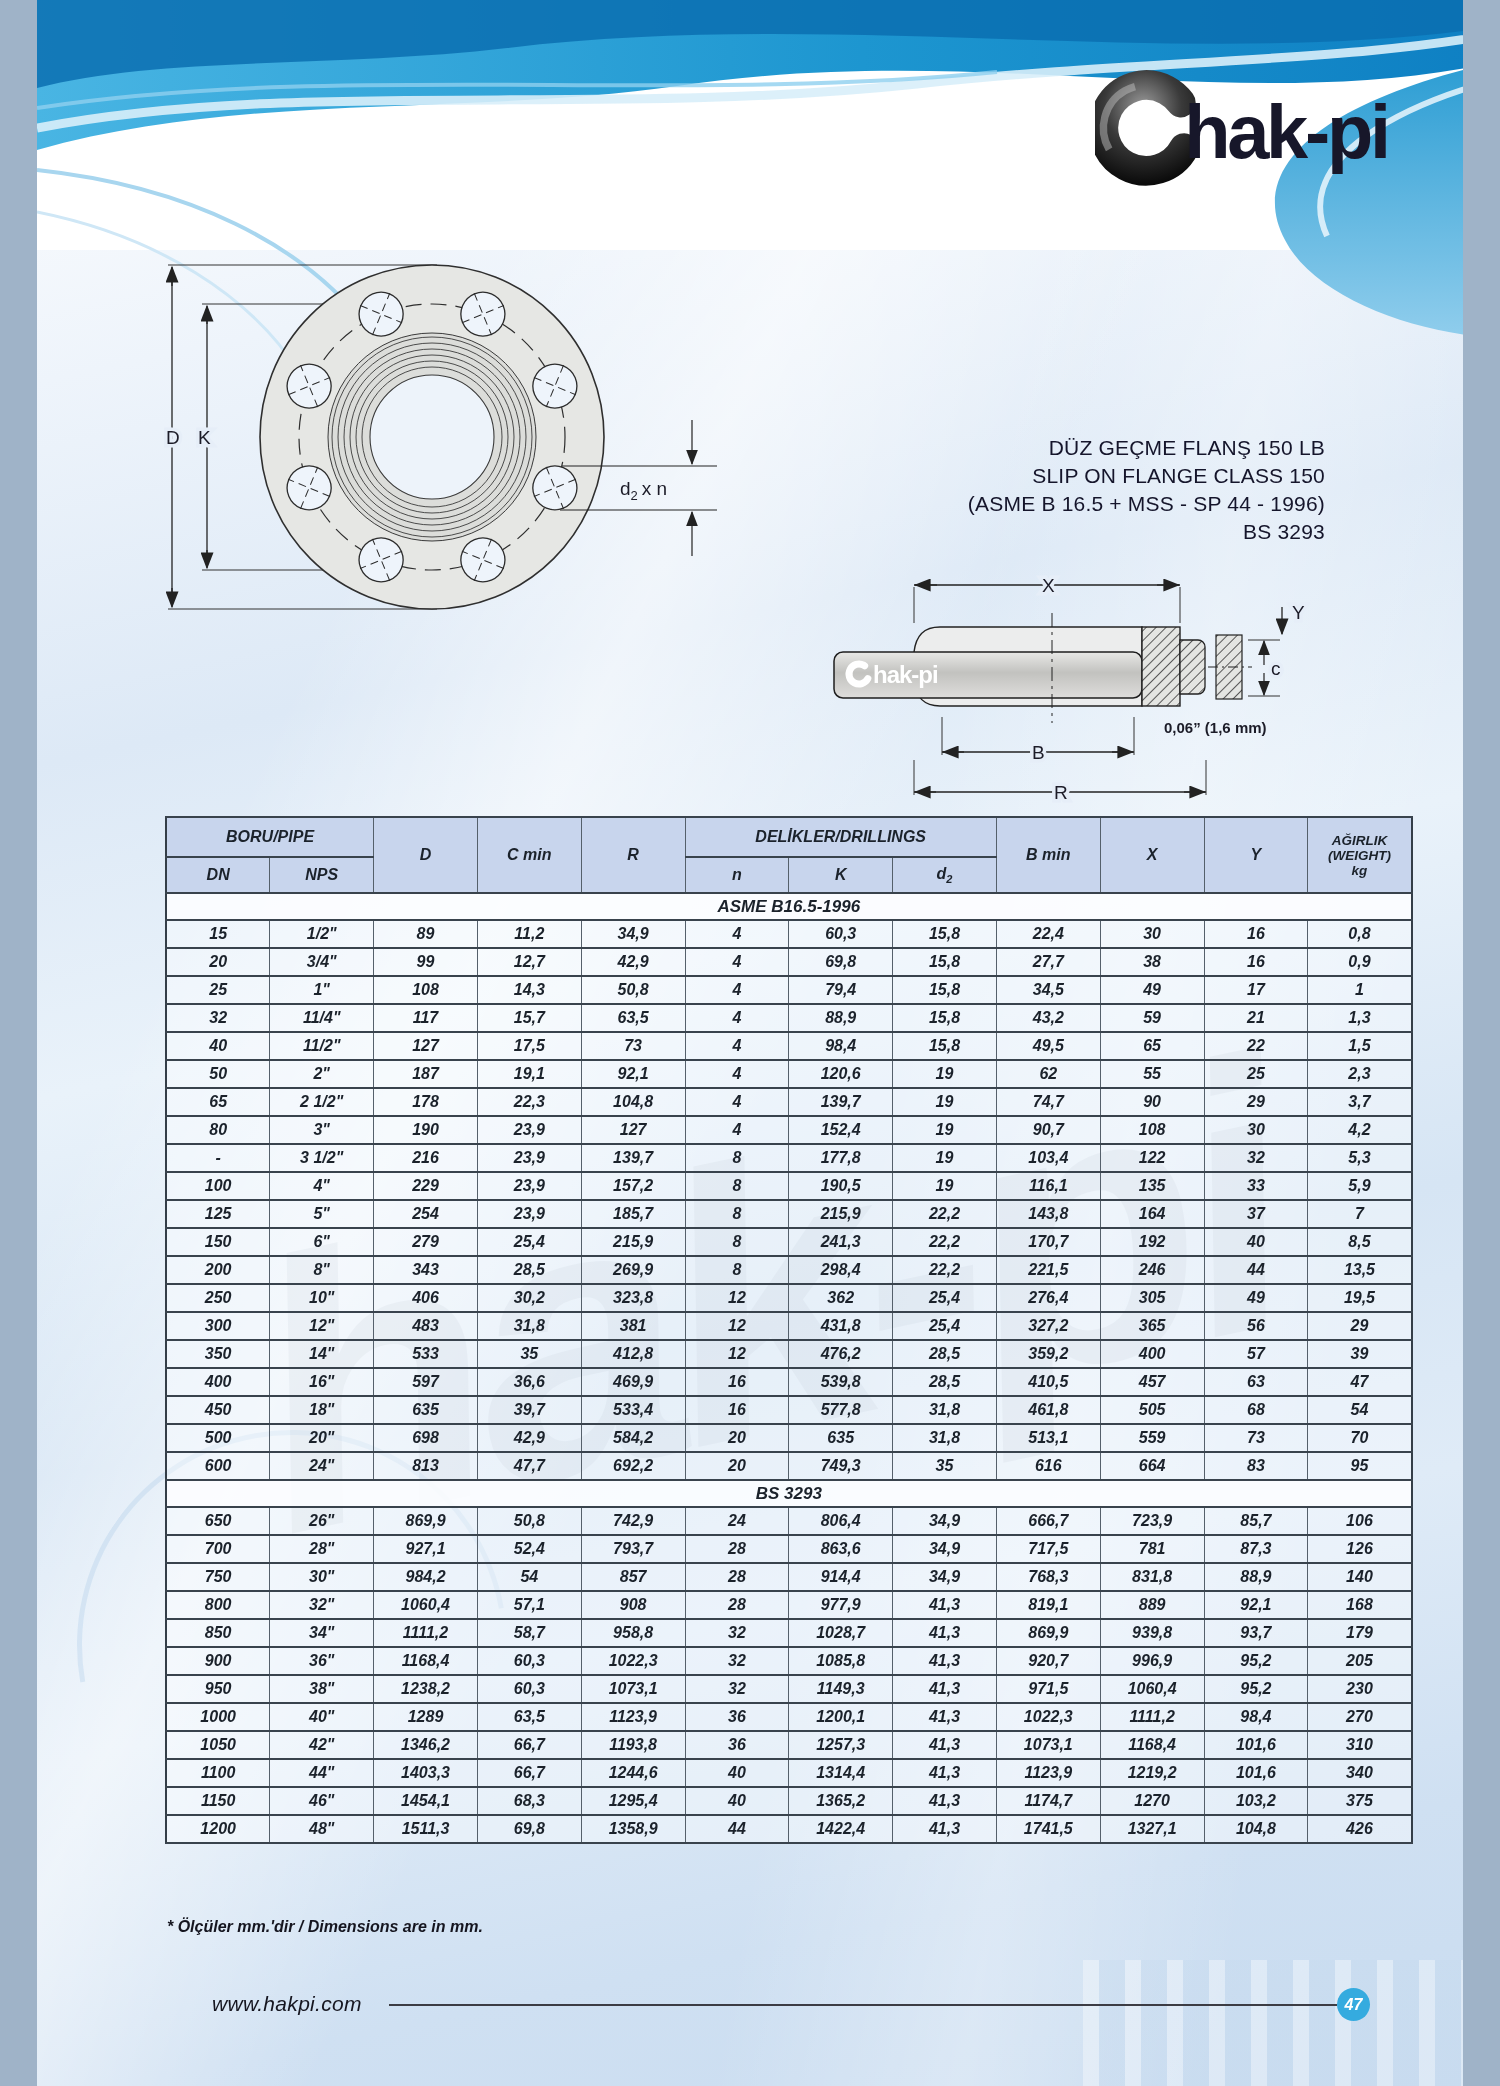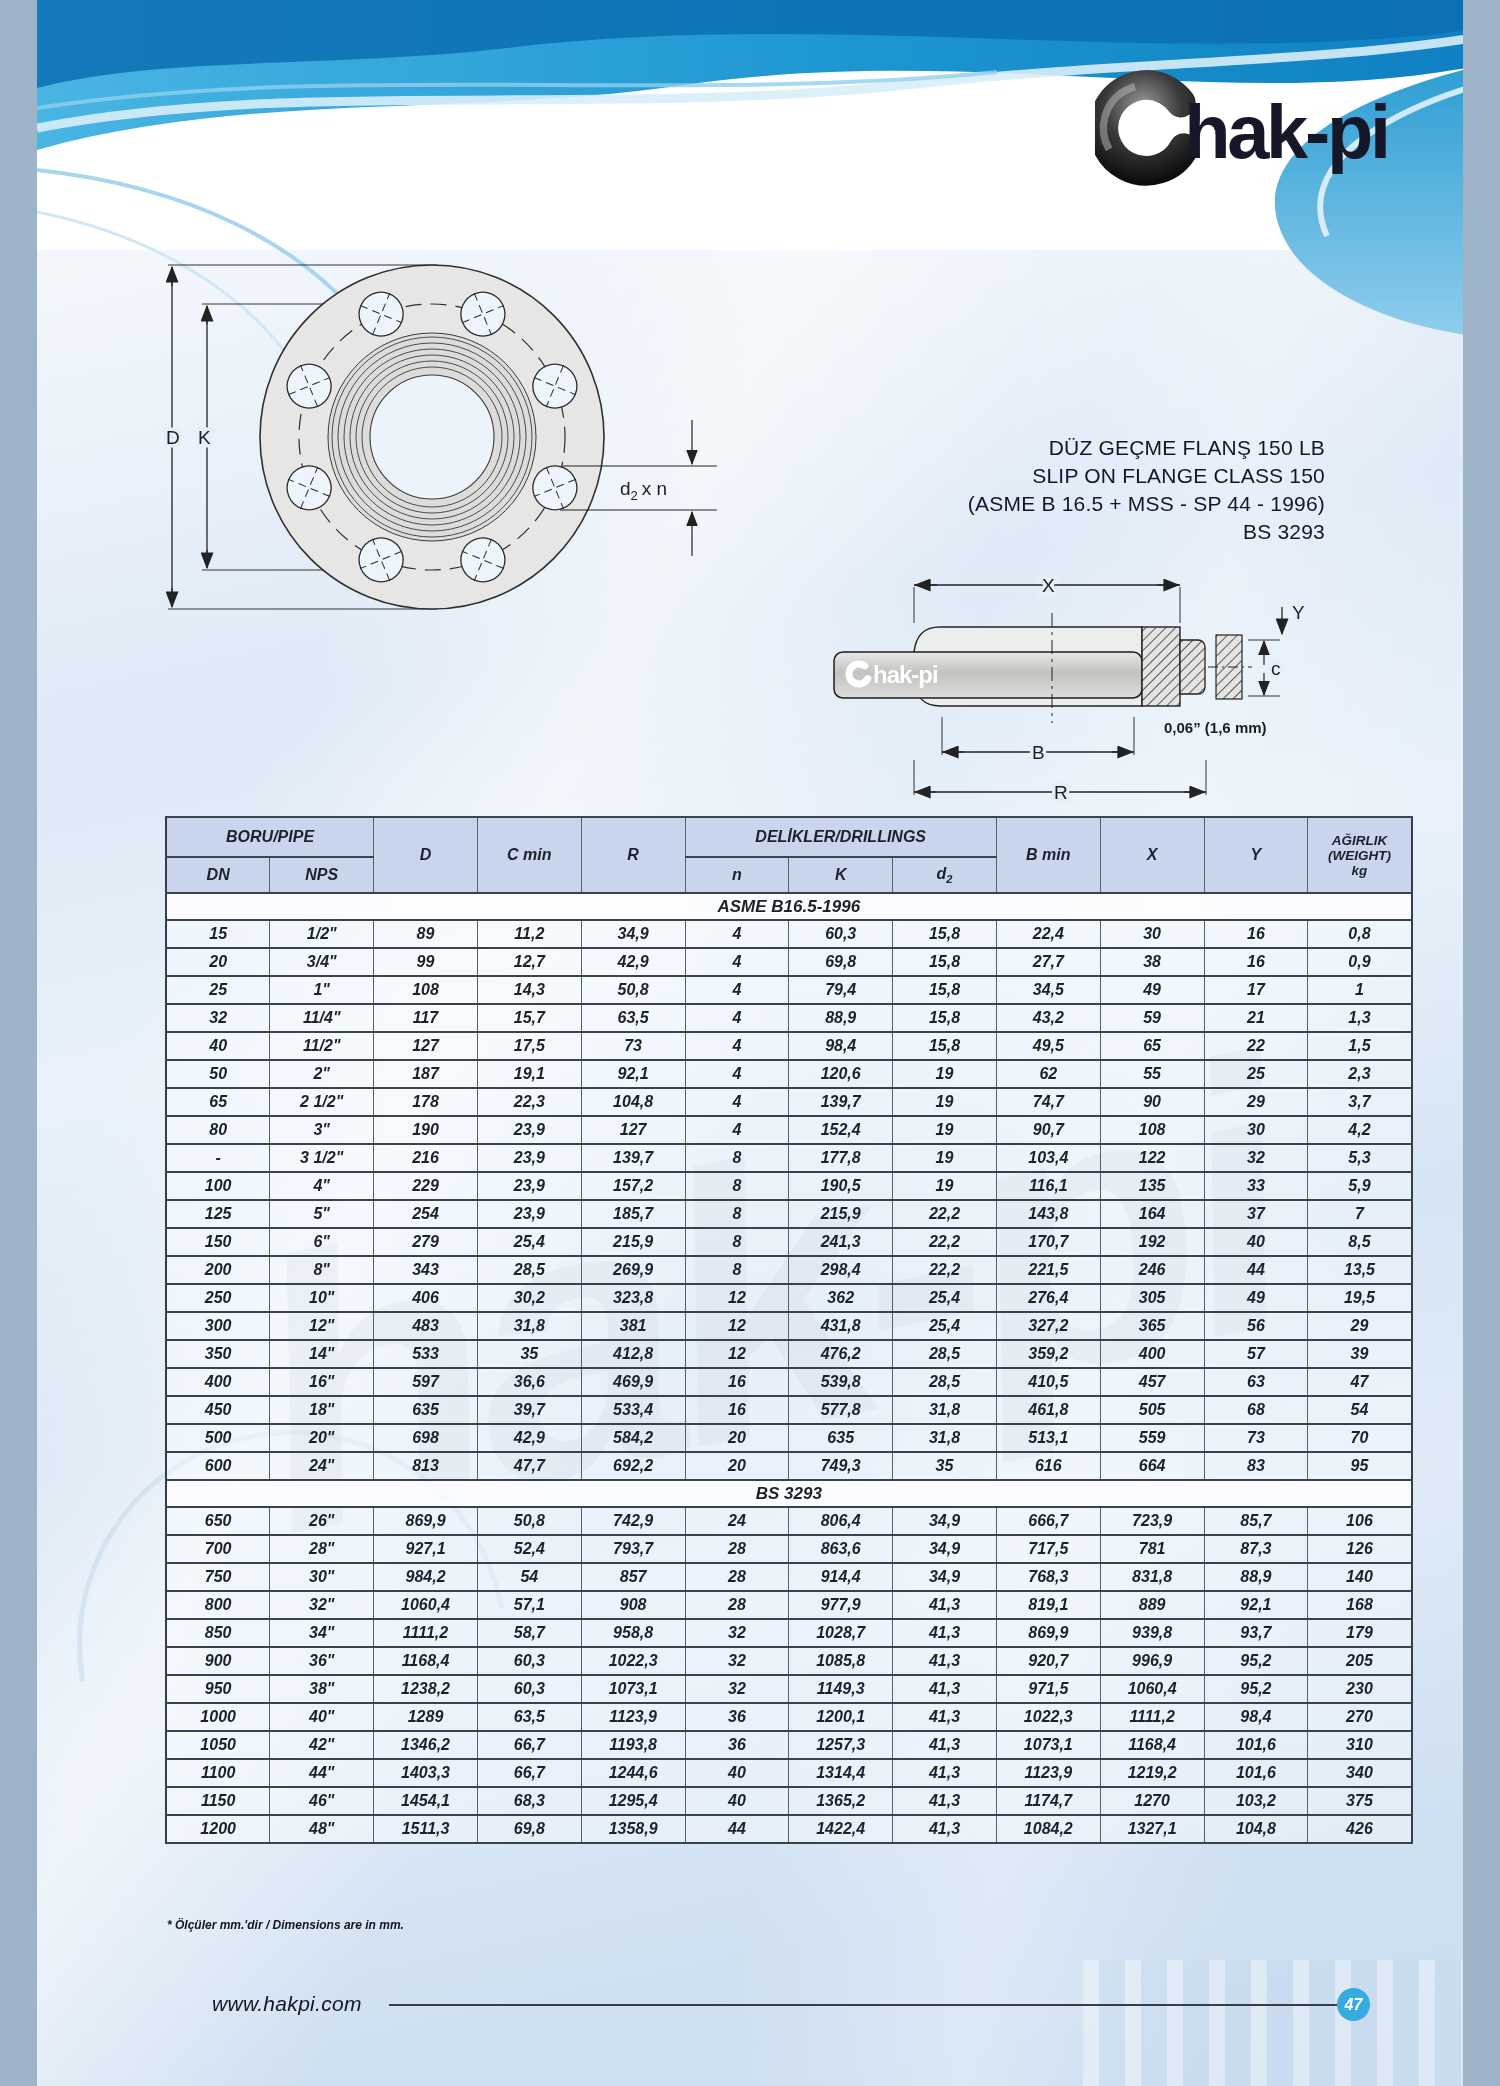--- a/index.html
+++ b/index.html
@@ -34,21 +34,21 @@
     text-align:center;vertical-align:middle;padding:0;color:#1b222b;
   }
   table.spec{border:2px solid #343e48;}
   table.spec th{background:#c8d5ed;font-style:italic;font-weight:700;font-size:16px;}
   tr.h1 th{height:38px;}
   tr.h2 th{height:34px;}
   th .wl{display:block;font-size:13.5px;line-height:15px;}
   td.section{background:rgba(252,253,255,.92);height:25px;font-style:italic;font-weight:700;font-size:17px;}
   tr.data td{background:rgba(250,252,255,.45);height:26px;font-style:italic;font-weight:700;font-size:16px;}
   sub{font-size:11px;}
-  .footnote{position:absolute;left:130px;top:1918px;z-index:6;font-style:italic;font-weight:700;font-size:12px;color:#15151f;text-align:center;}
+  .footnote{position:absolute;left:130px;top:1918px;z-index:6;font-style:italic;font-weight:700;font-size:16px;color:#15151f;text-align:center;}
   .footer{position:absolute;left:0;top:1982px;width:1500px;height:48px;z-index:6;font-style:italic;}
   .site-url{position:absolute;left:175px;top:10px;font-size:21px;color:#161620;letter-spacing:.3px;}
   .footer-line{position:absolute;left:352px;top:22px;width:948px;height:2px;background:#3c3c44;}
   .page-badge{position:absolute;left:1300px;top:6px;width:33px;height:33px;border-radius:50%;
     background:#35abdf;color:#fff;font-weight:700;font-size:16px;display:flex;align-items:center;justify-content:center;}
   text{font-family:"Liberation Sans",sans-serif;}
   .dimtxt{font-size:19px;fill:#1c1c28;paint-order:stroke;stroke:#e6eef8;stroke-width:7px;font-weight:400;}
   .notetxt{font-size:15px;fill:#1c1c28;font-weight:700;}
 </style>
 </head>
@@ -742,21 +742,21 @@
           </tr>
           <tr class="data">
             <td>1200</td>
             <td>48"</td>
             <td>1511,3</td>
             <td>69,8</td>
             <td>1358,9</td>
             <td>44</td>
             <td>1422,4</td>
             <td>41,3</td>
-            <td>1084,2</td>
+            <td>1741,5</td>
             <td>1327,1</td>
             <td>104,8</td>
             <td>426</td>
           </tr>
         </tbody>
     </table>
   </div>
 
   <div class="footnote">* Ölçüler mm.'dir / Dimensions are in mm.</div>
 

